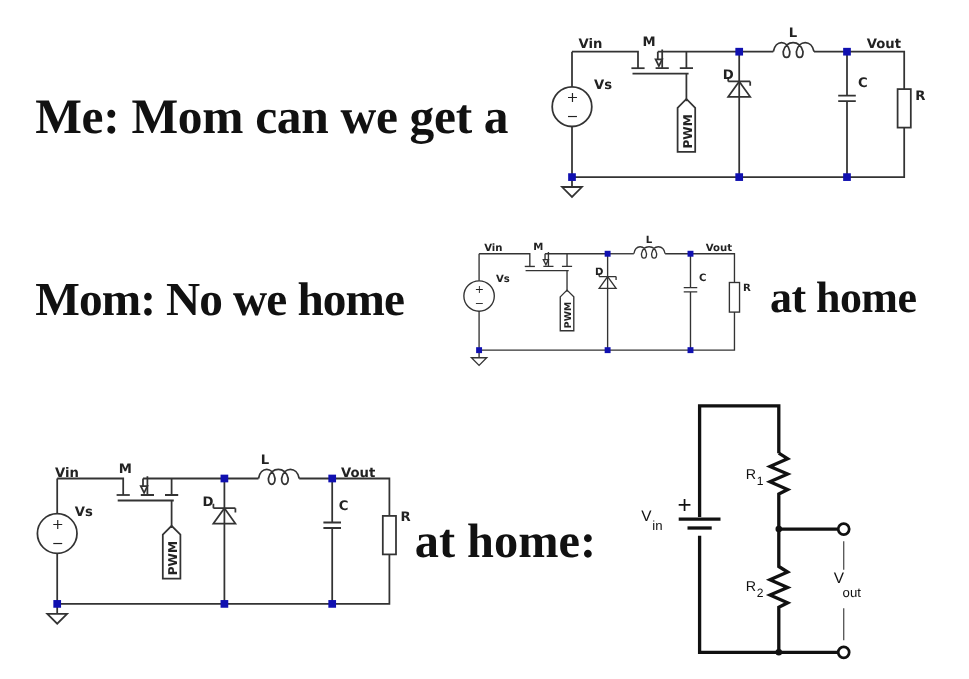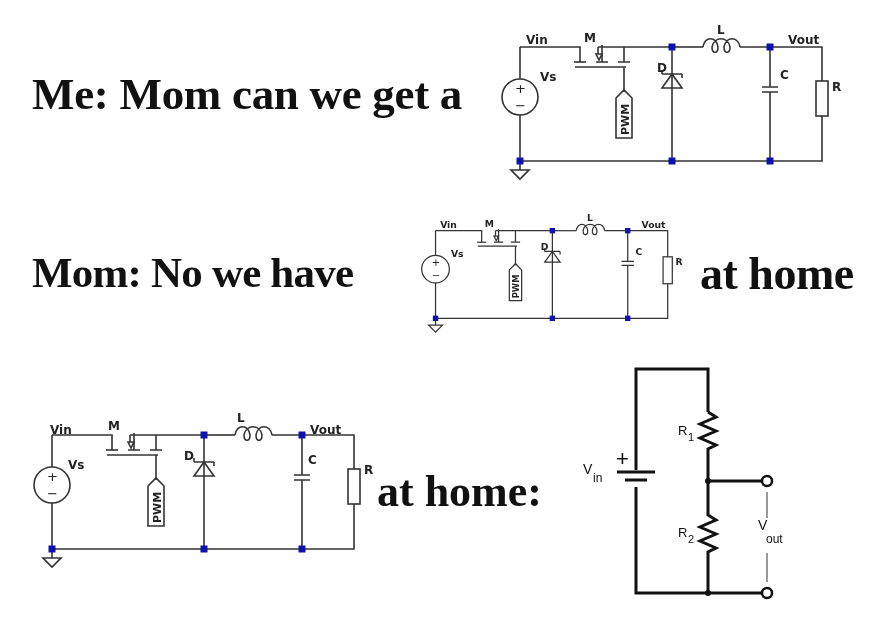--- a/index.html
+++ b/index.html
@@ -5,23 +5,23 @@
     html, body { margin: 0; padding: 0; background: #ffffff; }
     body { width: 881px; height: 617px; position: relative; overflow: hidden; }
     .caption {
       position: absolute;
       font-family: "Liberation Serif", "DejaVu Serif", serif;
       font-weight: bold;
       color: #111111;
       white-space: nowrap;
       line-height: 1;
     }
-    .c1 { left: 32px; top: 72px; font-size: 45px; letter-spacing: -0.3px; }
+    .c1 { left: 32px; top: 84px; font-size: 45px; letter-spacing: -0.3px; }
     .c2 { left: 32px; top: 251px; font-size: 43px; letter-spacing: -0.8px; }
-    .c3 { left: 700px; top: 251px; font-size: 46px; letter-spacing: -0.5px; }
+    .c3 { left: 700px; top: 251px; font-size: 40px; letter-spacing: -0.5px; }
     .c4 { left: 377px; top: 470px; font-size: 44px; letter-spacing: 0px; font-family: Liberation Serif, serif; }
     svg.circ { position: absolute; overflow: visible; }
     .w { stroke: #333333; stroke-width: 1.6; fill: none; }
     .lab { font-family: "DejaVu Sans", sans-serif; font-weight: bold; fill: #222222; }
     .node { fill: #1010b0; }
     .dw { stroke: #111111; stroke-width: 3; fill: none; }
     .dlab { font-family: "Liberation Sans", "DejaVu Sans", sans-serif; fill: #111111; }
   </style>
 </head>
 <body>
@@ -81,21 +81,21 @@
   <text class="lab" x="15" y="69" font-size="13" style="font-weight:normal">+</text>
   <text class="lab" x="15" y="86" font-size="13" style="font-weight:normal">−</text>
   <text class="lab" transform="translate(129 111) rotate(-90)" font-size="11">PWM</text>
   <text class="lab" x="157" y="48" font-size="12">D</text>
   <text class="lab" x="217" y="10" font-size="12">L</text>
   <text class="lab" x="280" y="55" font-size="12">C</text>
   <text class="lab" x="288" y="20" font-size="12">Vout</text>
   <text class="lab" x="332" y="67" font-size="12">R</text>
 </svg>
 
-<div class="caption c2">Mom: No we have</div>
+<div class="caption c2">Mom: No we home</div>
 
 <svg class="circ" style="left:420px; top:213px;" width="254" height="123" viewBox="0 0 330 160">
   <use href="#buck"></use>
   <text class="lab" x="26" y="20" font-size="12">Vin</text>
   <text class="lab" x="84" y="18" font-size="12">M</text>
   <text class="lab" x="40" y="57" font-size="12">Vs</text>
   <text class="lab" x="15" y="69" font-size="13" style="font-weight:normal">+</text>
   <text class="lab" x="15" y="86" font-size="13" style="font-weight:normal">−</text>
   <text class="lab" transform="translate(129 111) rotate(-90)" font-size="11">PWM</text>
   <text class="lab" x="157" y="48" font-size="12">D</text>

